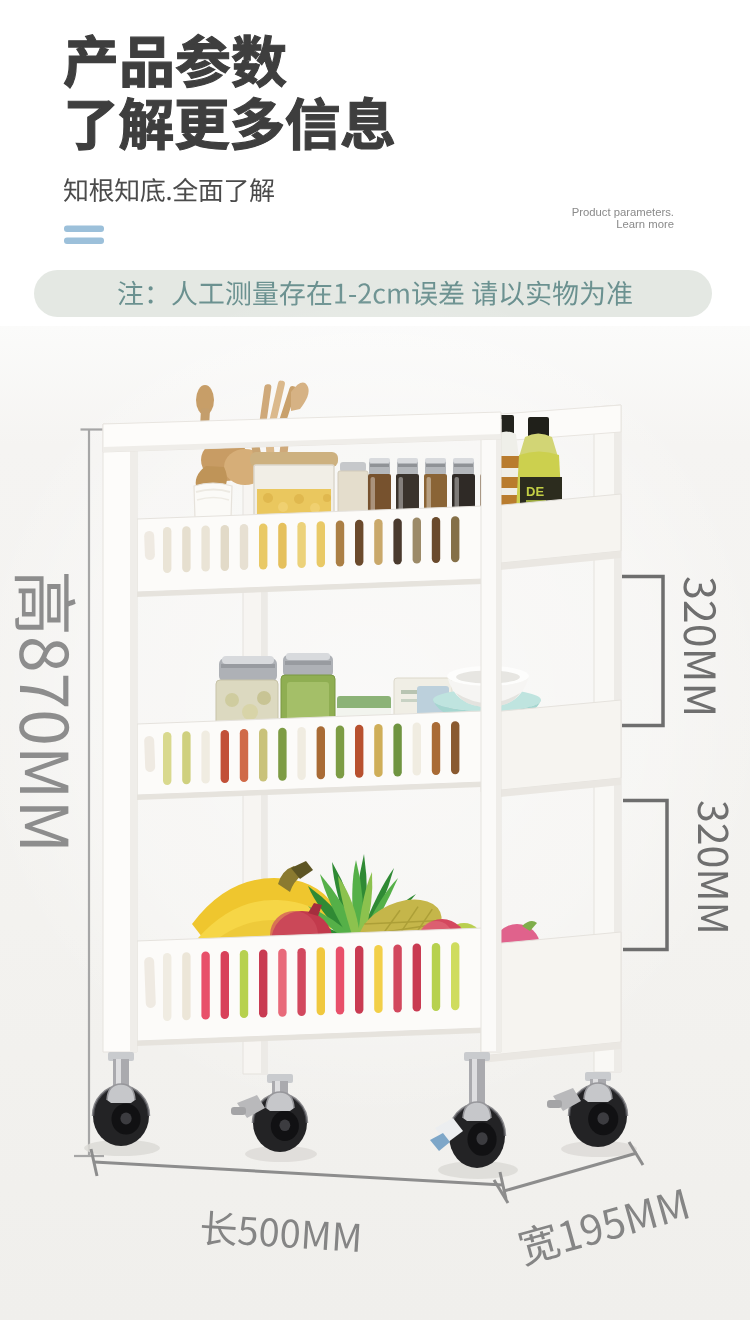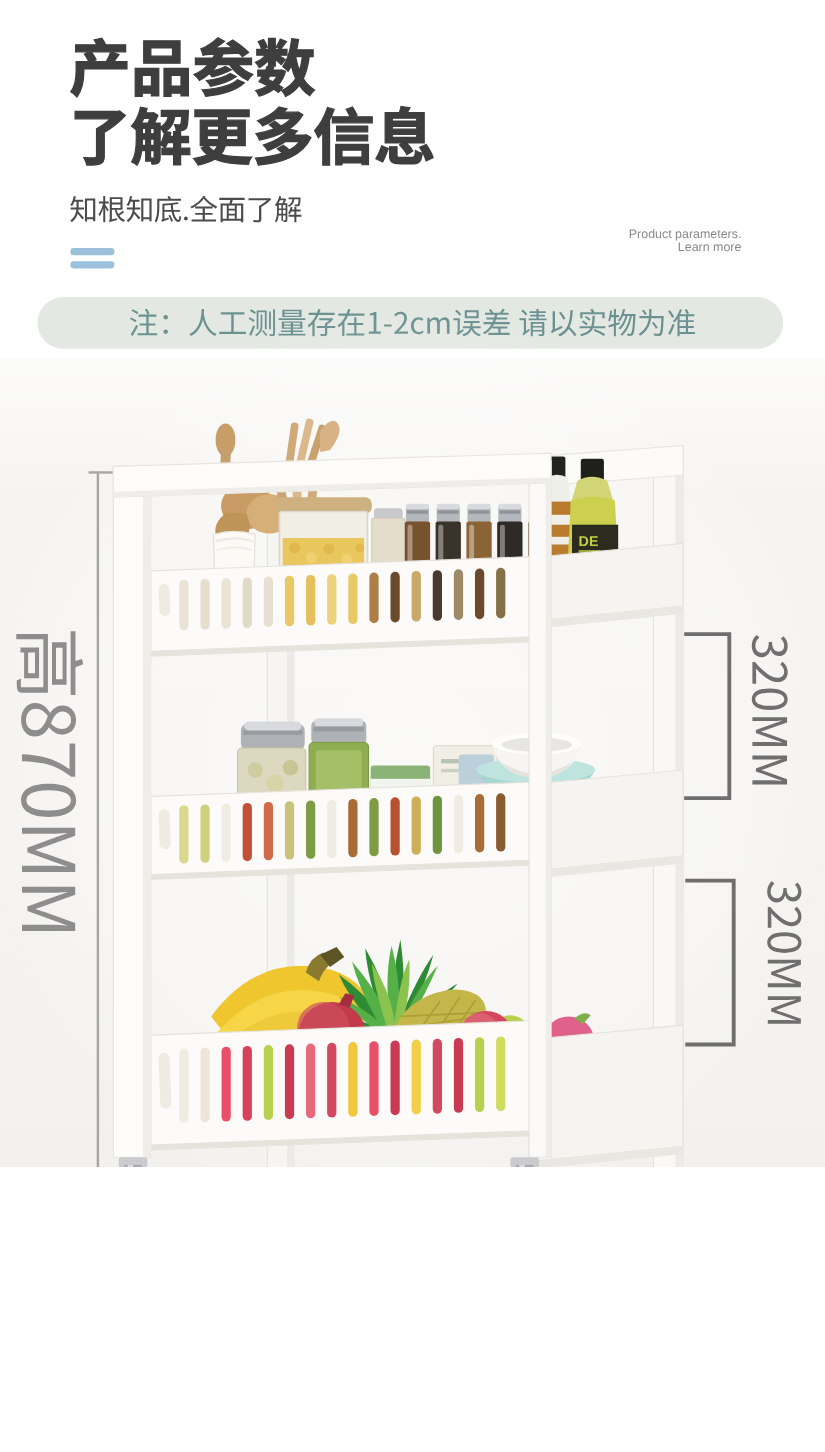--- a/index.html
+++ b/index.html
@@ -1,15 +1,15 @@
 <!DOCTYPE html>
 <html><head><meta charset="utf-8">
 <style>
 html,body{margin:0;padding:0;background:#ffffff;}
-.page{position:relative;width:750px;height:1061px;overflow:hidden;background:#ffffff;font-family:"Liberation Sans",sans-serif;}
+.page{position:relative;width:750px;height:1320px;overflow:hidden;background:#ffffff;font-family:"Liberation Sans",sans-serif;}
 </style></head>
 <body>
 
 <div class="page">
 <svg width="750" height="1320" viewBox="0 0 750 1320">
 <defs>
 <linearGradient id="bgv" x1="0" y1="326" x2="0" y2="1320" gradientUnits="userSpaceOnUse">
 <stop offset="0" stop-color="#fbfbfa"></stop>
           <stop offset="0.12" stop-color="#f5f4f2"></stop>
 <stop offset="0.6" stop-color="#f3f2ef"></stop>

